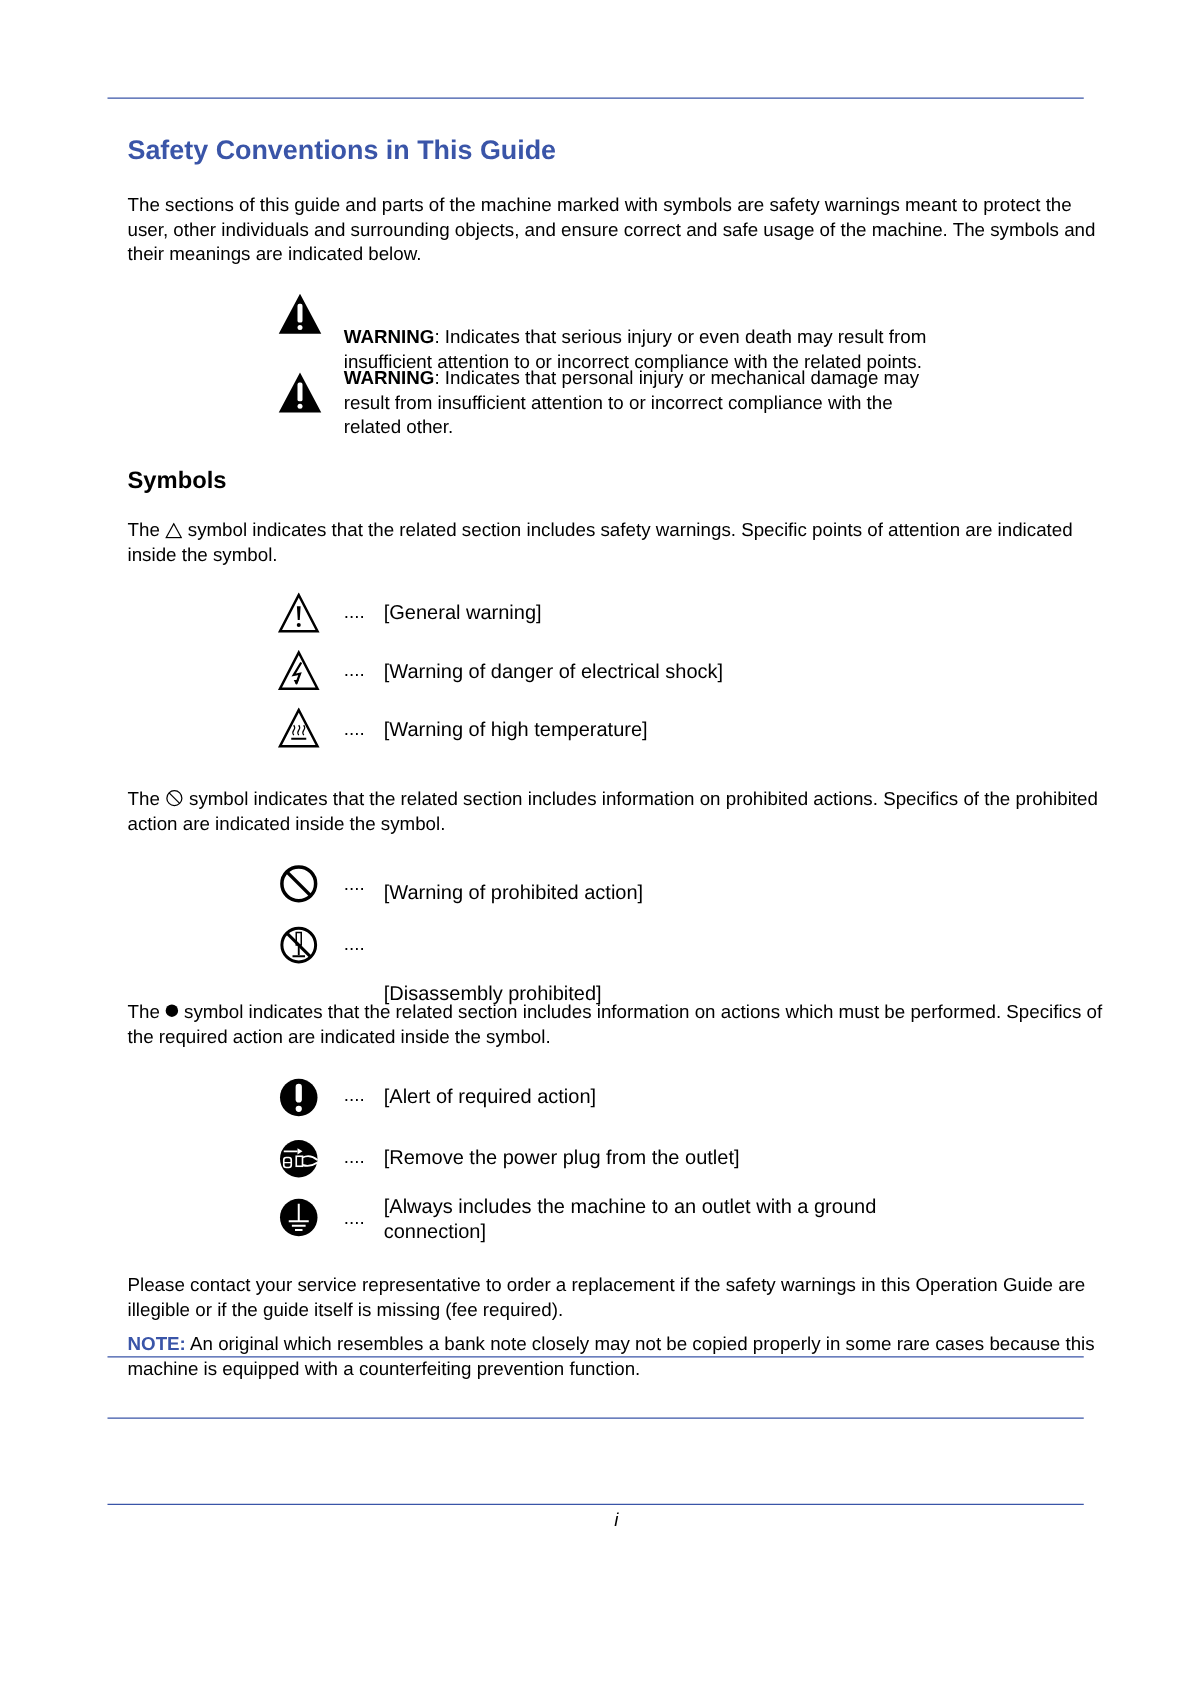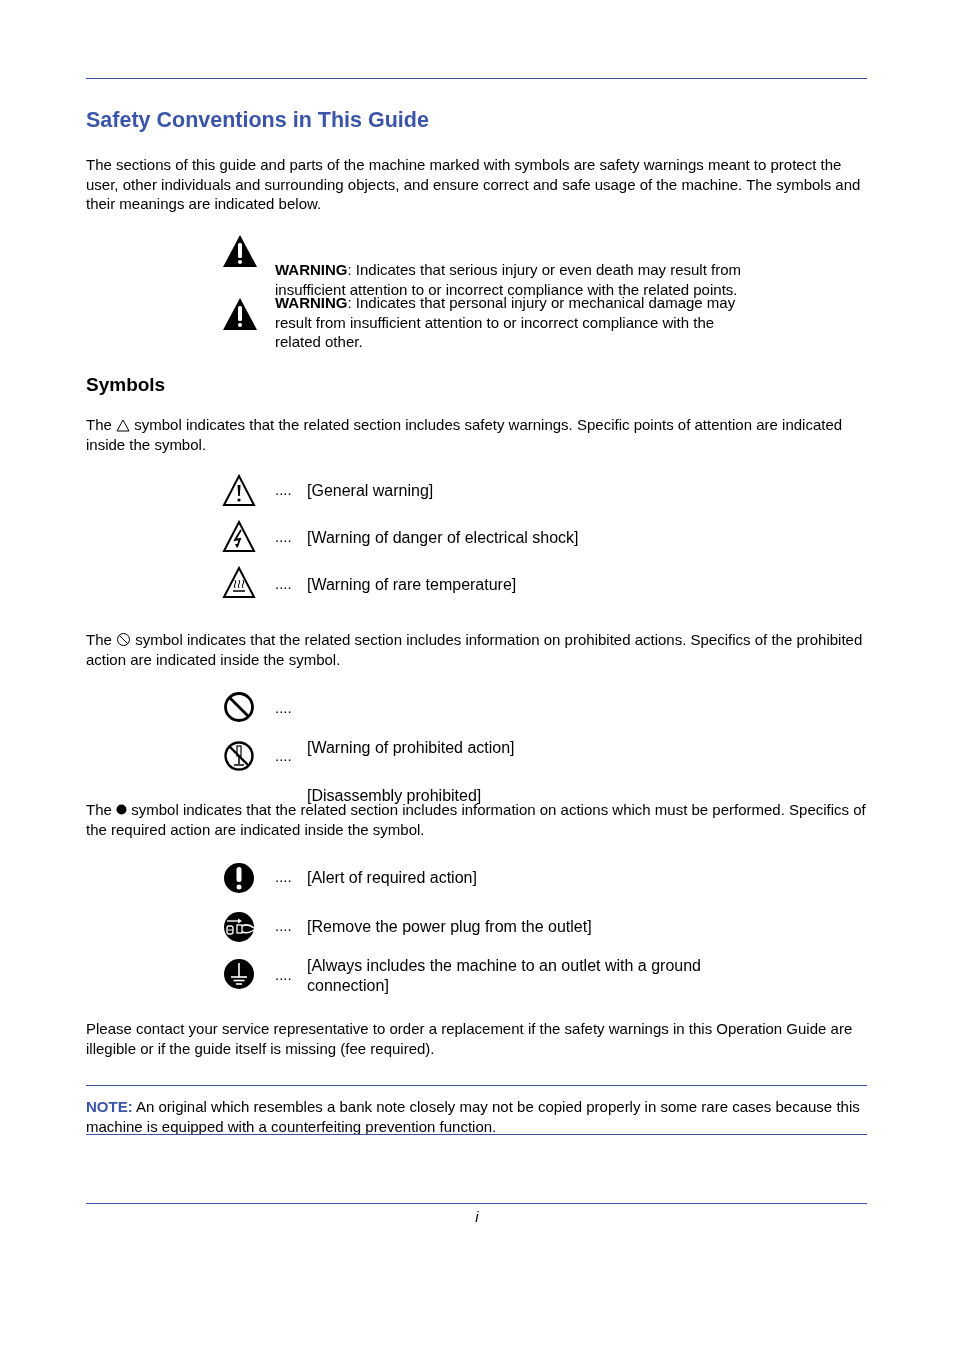--- a/index.html
+++ b/index.html
@@ -1,21 +1,21 @@
 <!DOCTYPE html>
 <html><head>
   <meta charset="utf-8">
   <style>
     html, body { margin: 0; padding: 0; background: #ffffff; }
     body {
       width: 954px; height: 1350px; position: relative; overflow: hidden;
       font-family: "Liberation Sans", sans-serif; color: #000; font-size: 15px;
     }
     .rule { position: absolute; left: 86px; width: 781px; height: 0; border-top: 1px solid #3a55a8; }
-    .abs { position: absolute; }
+    .abs { position: absolute; margin-left: 16px; }
     .title { left: 86px; top: 108px; font-size: 21.5px; font-weight: bold; color: #3a55a8; }
     .para { left: 86px; width: 790px; line-height: 19.5px; font-size: 15px; }
     .h2 { left: 86px; top: 374px; font-size: 19px; font-weight: bold; }
     .sig-icon { position: absolute; left: 222px; width: 36px; height: 34px; }
     .sig-text { position: absolute; left: 275px; width: 470px; line-height: 19.5px; font-size: 15px; }
     .sym-icon { position: absolute; left: 222px; width: 34px; height: 34px; }
     .dots { position: absolute; left: 275px; font-size: 15px; }
     .sym-label { position: absolute; left: 307px; width: 420px; font-size: 16px; line-height: 19.5px; }
     .inline-icon { display: inline-block; vertical-align: -2px; }
     .note-label { color: #3a55a8; font-weight: bold; }
@@ -69,37 +69,37 @@
 </svg>
 <div class="dots" style="top:528px;">....</div>
 <div class="sym-label" style="top:528px;">[Warning of danger of electrical shock]</div>
 
 <svg class="sym-icon" style="top:566px;" viewBox="0 0 34 34">
   <polygon points="17,2 32,31 2,31" fill="none" stroke="#000" stroke-width="2"></polygon>
   <path d="M13,14 q1.5,2 0,4 q-1.5,2 0,4 M17,14 q1.5,2 0,4 q-1.5,2 0,4 M21,14 q1.5,2 0,4 q-1.5,2 0,4" fill="none" stroke="#000" stroke-width="1"></path>
   <line x1="11" y1="25" x2="23" y2="25" stroke="#000" stroke-width="1.5"></line>
 </svg>
 <div class="dots" style="top:575px;">....</div>
-<div class="sym-label" style="top:575px;">[Warning of rare temperature]</div>
+<div class="sym-label" style="top:575px;">[Warning of high temperature]</div>
 
 <div class="abs para" style="top:630px;">
   <span>The</span>
   <svg class="inline-icon" width="15" height="15" viewBox="0 0 15 15">
       <circle cx="7.5" cy="7.5" r="6" fill="none" stroke="#000" stroke-width="1"></circle>
       <line x1="3.3" y1="3.3" x2="11.7" y2="11.7" stroke="#000" stroke-width="1"></line>
     </svg>
   <span>symbol indicates that the related section includes information on prohibited actions. Specifics of the prohibited action are indicated inside the symbol.</span>
 </div>
 
 <svg class="sym-icon" style="top:690px;" viewBox="0 0 34 34">
   <circle cx="17" cy="17" r="13.5" fill="none" stroke="#000" stroke-width="2.8"></circle>
   <line x1="7.5" y1="7.5" x2="26.5" y2="26.5" stroke="#000" stroke-width="2.8"></line>
 </svg>
 <div class="dots" style="top:699px;">....</div>
-<div class="sym-label" style="top:738px;">[Warning of prohibited action]</div>
+<div class="sym-label" style="top:705px;">[Warning of prohibited action]</div>
 
 <svg class="sym-icon" style="top:739px;" viewBox="0 0 34 34">
   <circle cx="17" cy="17" r="13.5" fill="none" stroke="#000" stroke-width="2.4"></circle>
   <rect x="15" y="7" width="4" height="10" fill="none" stroke="#000" stroke-width="1.2"></rect>
   <line x1="17" y1="17" x2="17" y2="25" stroke="#000" stroke-width="1.5"></line>
   <line x1="12" y1="26" x2="22" y2="26" stroke="#000" stroke-width="1.5"></line>
   <line x1="7.5" y1="7.5" x2="26.5" y2="26.5" stroke="#000" stroke-width="2.4"></line>
 </svg>
 <div class="dots" style="top:747px;">....</div>
 <div class="sym-label" style="top:786px;">[Disassembly prohibited]</div>
@@ -138,17 +138,17 @@
   <line x1="9" y1="20" x2="25" y2="20" stroke="#fff" stroke-width="1.6"></line>
   <line x1="11.5" y1="23.5" x2="22.5" y2="23.5" stroke="#fff" stroke-width="1.6"></line>
   <line x1="14" y1="27" x2="20" y2="27" stroke="#fff" stroke-width="1.6"></line>
 </svg>
 <div class="dots" style="top:966px;">....</div>
 <div class="sym-label" style="top:956px; width:420px;">[Always includes the machine to an outlet with a ground connection]</div>
 
 <div class="abs para" style="top:1019px;">Please contact your service representative to order a replacement if the safety warnings in this Operation Guide are illegible or if the guide itself is missing (fee required).</div>
 
 <div class="rule" style="top:1085px;"></div>
-<div class="abs para" style="top:1097px;"><span class="note-label">NOTE:</span><span> An original which resembles a bank note closely may not be copied properly in some rare cases because this machine is equipped with a counterfeiting prevention function.</span></div>
+<div class="abs para" style="top:1066px;"><span class="note-label">NOTE:</span><span> An original which resembles a bank note closely may not be copied properly in some rare cases because this machine is equipped with a counterfeiting prevention function.</span></div>
 <div class="rule" style="top:1134px;"></div>
 
 <div class="rule" style="top:1203px;"></div>
 <div class="abs page-num">i</div>
 
 </body></html>

